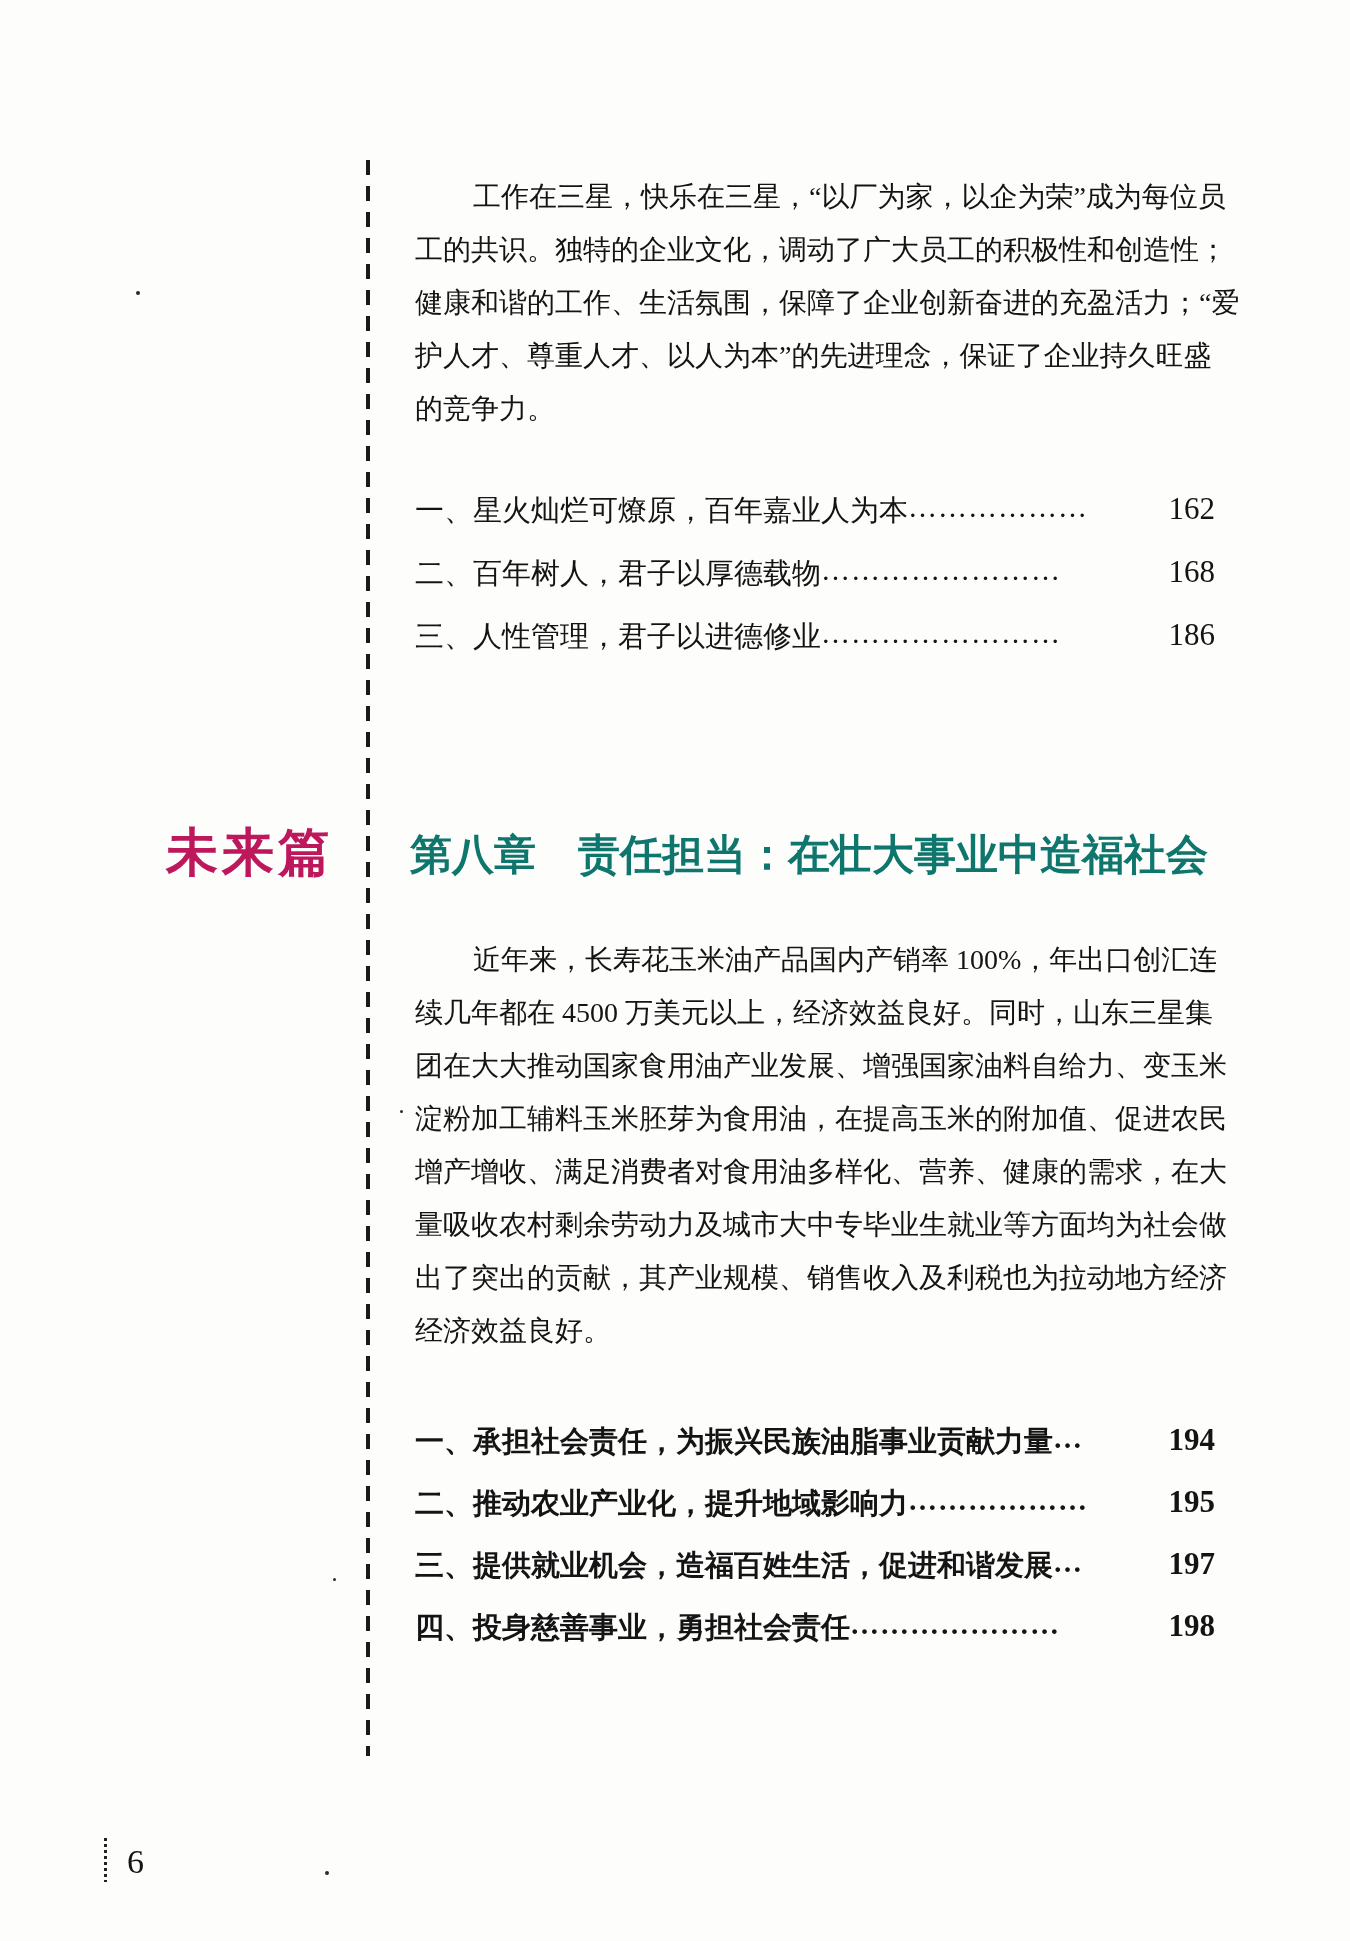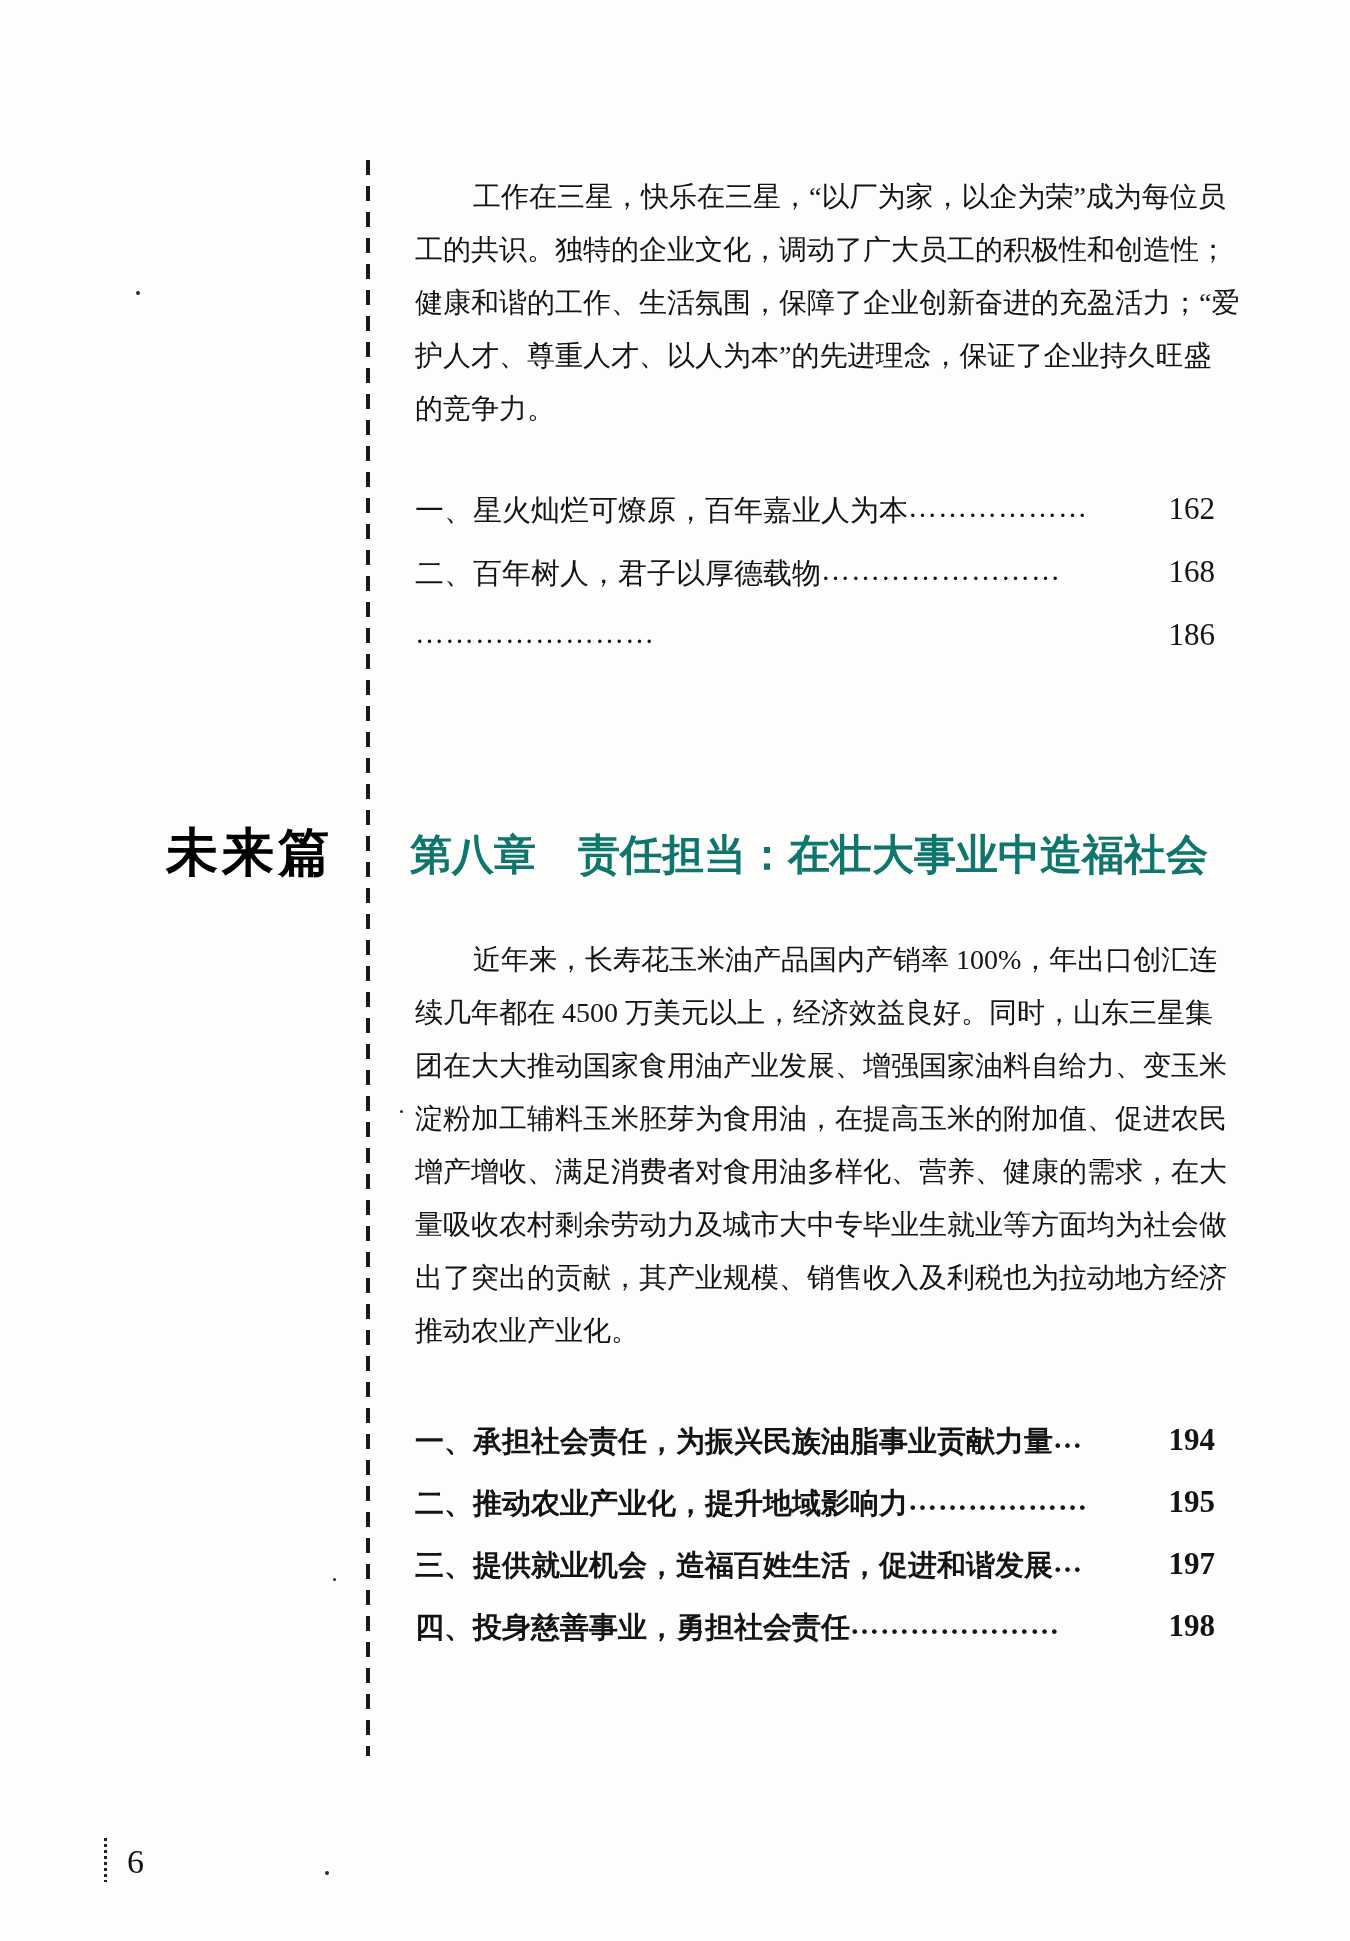--- a/index.html
+++ b/index.html
@@ -40,21 +40,21 @@
   .toc .leader{letter-spacing:1px;}
   .toc .pg{
     margin-left:auto;font-size:31px;
     font-family:"Liberation Serif", serif;
   }
   
   .part-label{
     position:absolute;left:166px;top:822px;
     font-family:"Liberation Sans", sans-serif;
     font-weight:bold;font-size:52px;line-height:60px;
-    letter-spacing:4px;white-space:nowrap;color:#000000;
+    letter-spacing:4px;white-space:nowrap;color:#be185d;
   }
   .chapter-title{
     position:absolute;left:410px;top:830px;
     font-family:"Liberation Sans", sans-serif;
     font-weight:bold;font-size:42px;line-height:50px;
     white-space:nowrap;color:#0f766e;
   }
   
   .footer-tick{
     position:absolute;left:104px;top:1838px;width:3px;height:44px;
@@ -92,37 +92,38 @@
       <span>一、星火灿烂可燎原，百年嘉业人为本</span>
       <span class="leader">………………</span>
       <span class="pg">162</span>
     </div>
     <div class="row">
       <span>二、百年树人，君子以厚德载物</span>
       <span class="leader">……………………</span>
       <span class="pg">168</span>
     </div>
     <div class="row">
+      <span>三、人性管理，君子以进德修业</span>
       <span class="leader">……………………</span>
       <span class="pg">186</span>
     </div>
   </div>
 
   <div class="part-label">未来篇</div>
   <div class="chapter-title">第八章　责任担当：在壮大事业中造福社会</div>
 
   <div class="para bodytext">
     <div class="line indent">近年来，长寿花玉米油产品国内产销率 100%，年出口创汇连</div>
     <div class="line">续几年都在 4500 万美元以上，经济效益良好。同时，山东三星集</div>
     <div class="line">团在大大推动国家食用油产业发展、增强国家油料自给力、变玉米</div>
     <div class="line">淀粉加工辅料玉米胚芽为食用油，在提高玉米的附加值、促进农民</div>
     <div class="line">增产增收、满足消费者对食用油多样化、营养、健康的需求，在大</div>
     <div class="line">量吸收农村剩余劳动力及城市大中专毕业生就业等方面均为社会做</div>
     <div class="line">出了突出的贡献，其产业规模、销售收入及利税也为拉动地方经济</div>
-    <div class="line">推动农业产业化。</div>
+    <div class="line">经济效益良好。</div>
   </div>
 
   <div class="toc toc-bottom">
     <div class="row">
       <span>一、承担社会责任，为振兴民族油脂事业贡献力量</span>
       <span class="leader">…</span>
       <span class="pg">194</span>
     </div>
     <div class="row">
       <span>二、推动农业产业化，提升地域影响力</span>

